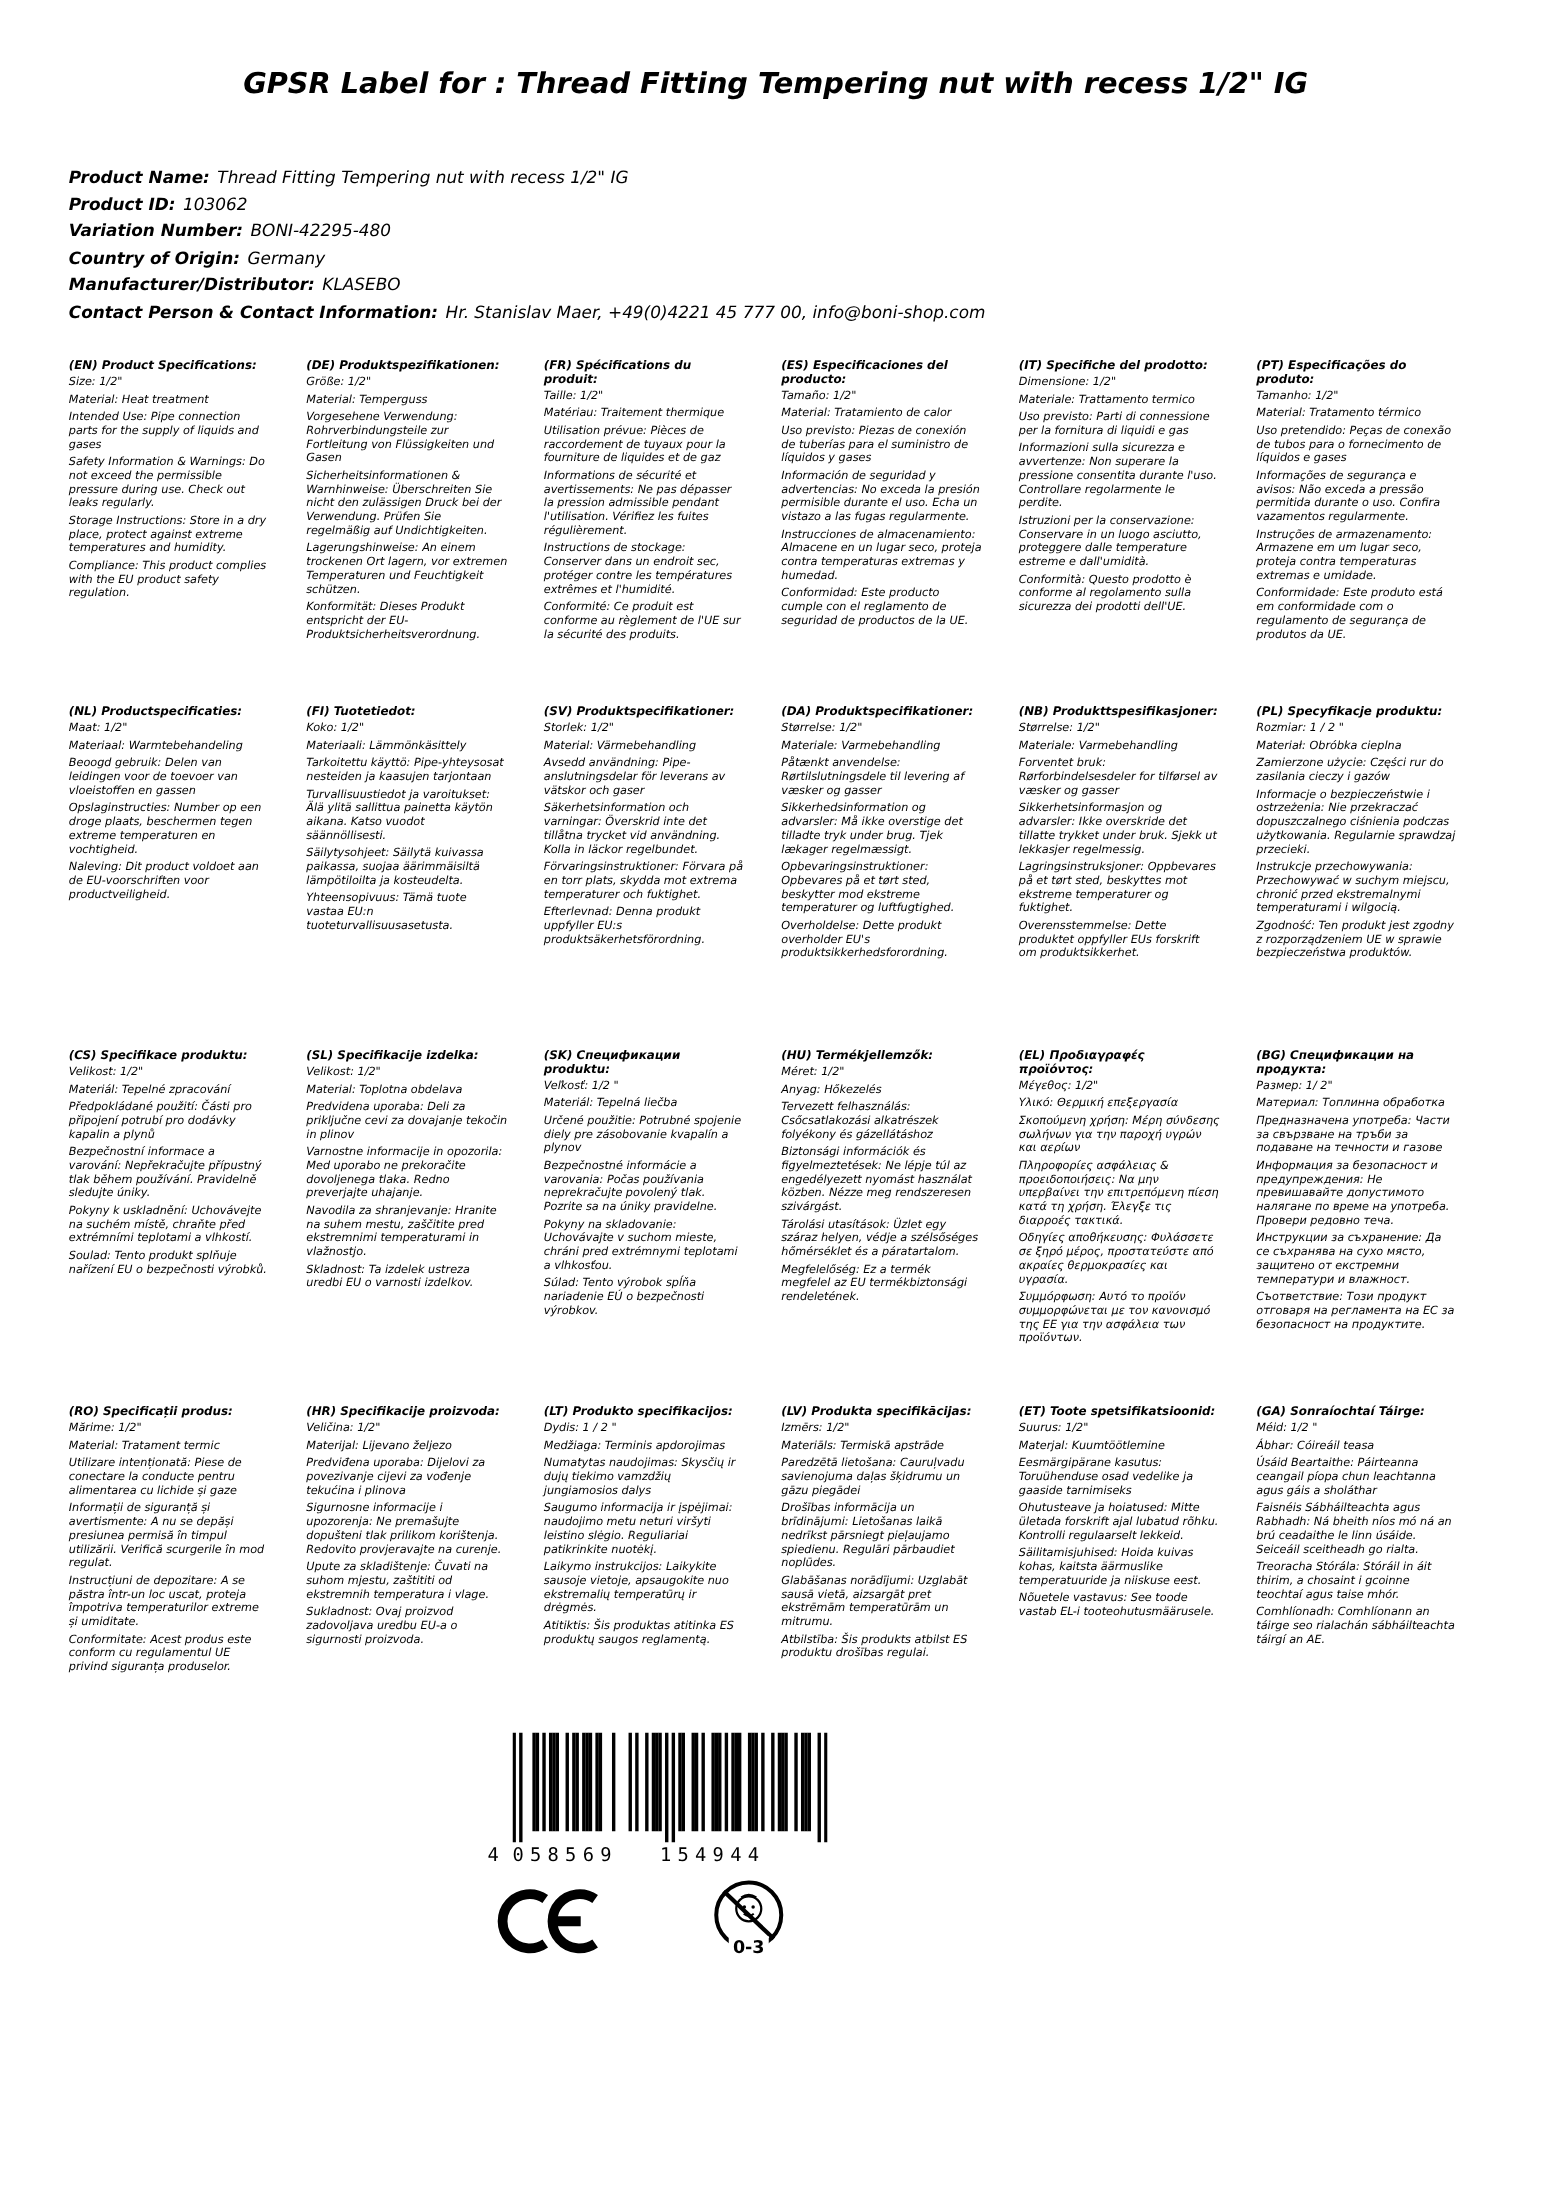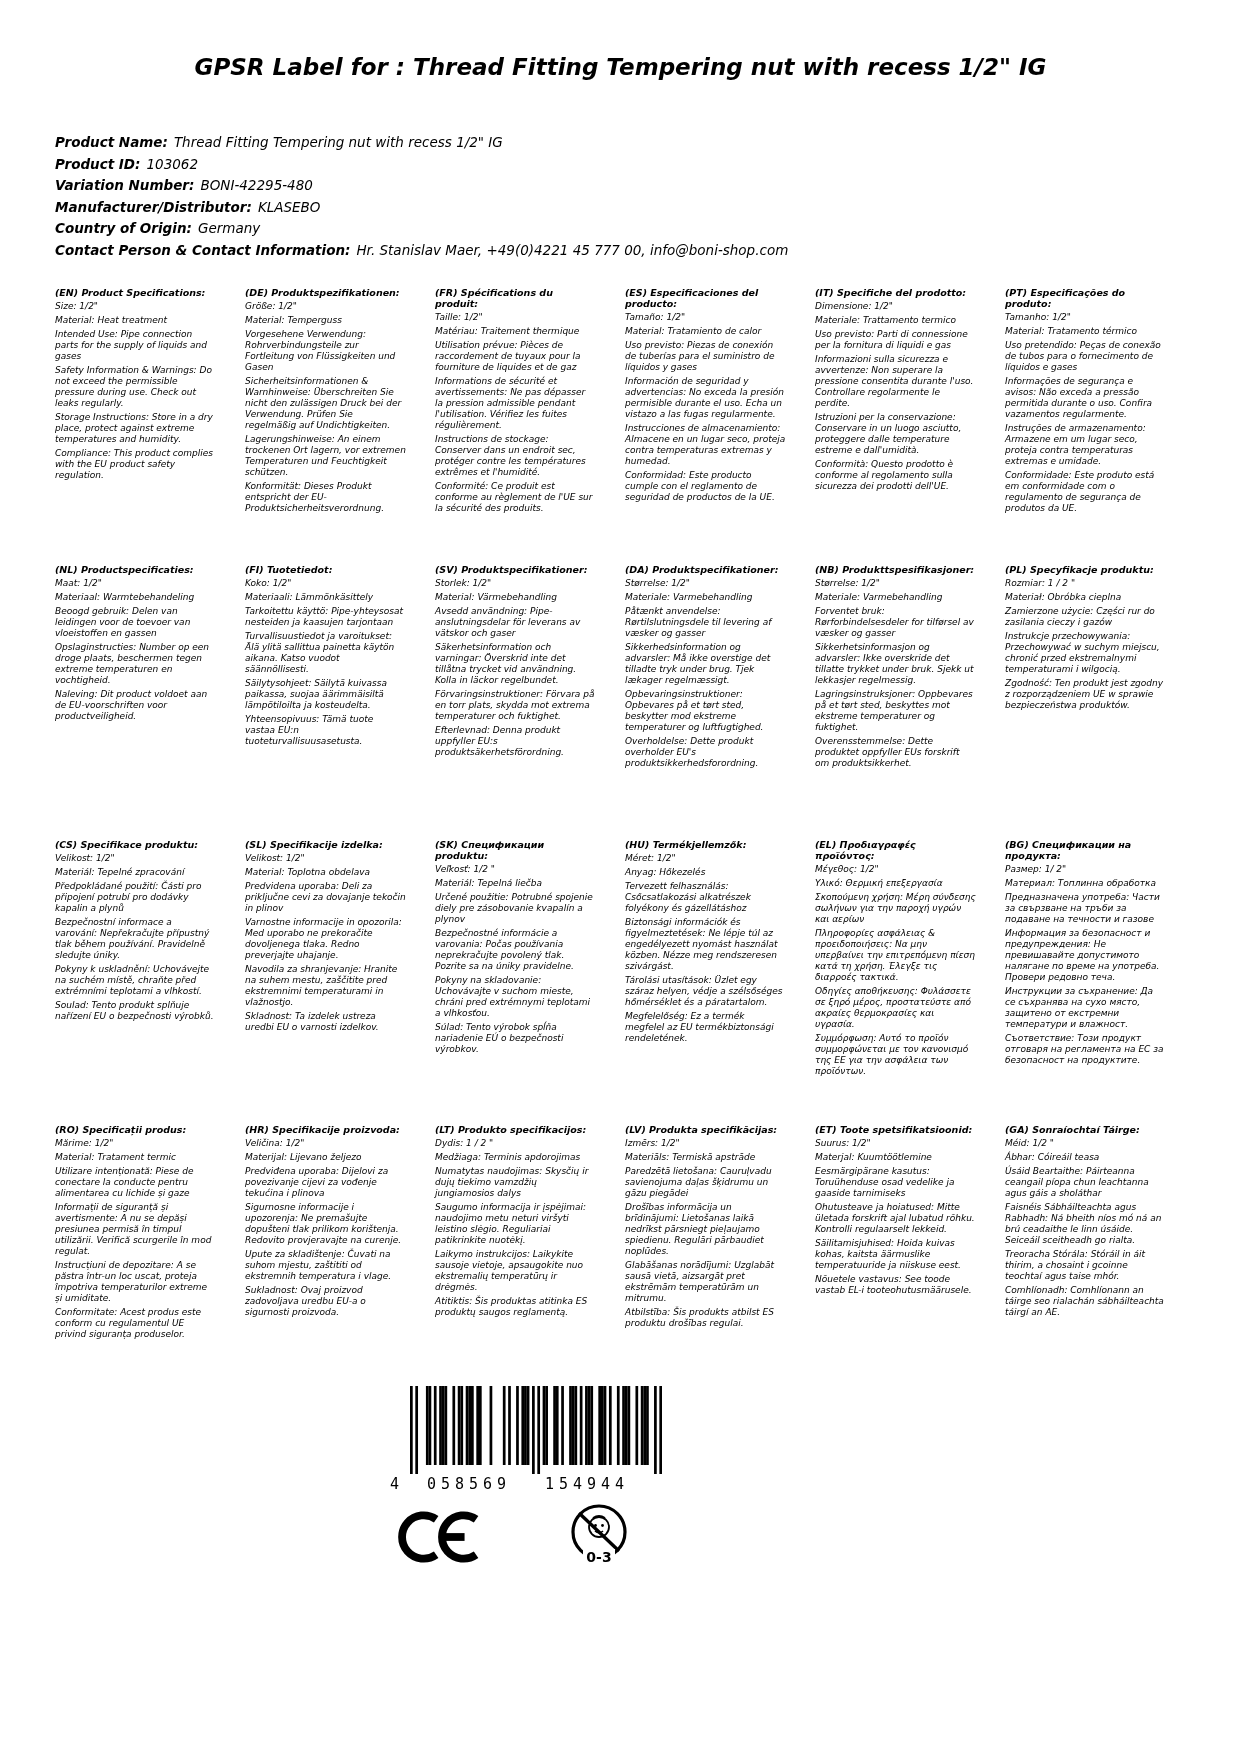--- a/index.html
+++ b/index.html
@@ -32,40 +32,40 @@
   .block p { margin-top:3px; }
 
   .bottom { position:absolute; left:390px; top:1386px; width:300px; }
   .barcode { position:relative; padding-left:20px; }
   .barcode-bars-svg { display:block; }
   .barcode-digits {
     display:flex; align-items:baseline; margin-top:1px;
     font-family:"DejaVu Sans Mono", monospace; font-size:15px;
   }
   .barcode-digits .system { width:20px; margin-left:-20px; }
-  .barcode-digits .group { width:118px; text-align:center; letter-spacing:5px; }
+  .barcode-digits .group { width:118px; text-align:left; letter-spacing:5px; }
 
   .marks-row { display:flex; align-items:flex-start; gap:78px; margin-top:16px; margin-left:6px;text-align:right; }
   .ce-mark-svg { display:block; }
   .age-warning-svg { display:block; margin-top:-8px; }
   .age-text { font-family:"DejaVu Sans", sans-serif; font-weight:bold; }
 </style>
 </head>
 <body>
 
 <div class="page">
 
   <div class="title">GPSR Label for : Thread Fitting Tempering nut with recess 1/2" IG</div>
 
   <div class="product-info">
     <div class="row"><span class="label">Product Name:</span><span class="value">Thread Fitting Tempering nut with recess 1/2" IG</span></div>
     <div class="row"><span class="label">Product ID:</span><span class="value">103062</span></div>
     <div class="row"><span class="label">Variation Number:</span><span class="value">BONI-42295-480</span></div>
+    <div class="row"><span class="label">Country of Origin:</span><span class="value">Germany</span></div>
     <div class="row"><span class="label">Manufacturer/Distributor:</span><span class="value">KLASEBO</span></div>
-    <div class="row"><span class="label">Country of Origin:</span><span class="value">Germany</span></div>
     <div class="row"><span class="label">Contact Person &amp; Contact Information:</span><span class="value">Hr. Stanislav Maer, +49(0)4221 45 777 00, info@boni-shop.com</span></div>
   </div>
 
   <div class="spec-grid">
       <div class="block">
         <h3>(EN) Product Specifications:</h3>
         <p>Size: 1/2"</p>
         <p>Material: Heat treatment</p>
         <p>Intended Use: Pipe connection parts for the supply of liquids and gases</p>
         <p>Safety Information &amp; Warnings: Do not exceed the permissible pressure during use. Check out leaks regularly.</p>
@@ -159,20 +159,21 @@
         <p>Forventet bruk: Rørforbindelsesdeler for tilførsel av væsker og gasser</p>
         <p>Sikkerhetsinformasjon og advarsler: Ikke overskride det tillatte trykket under bruk. Sjekk ut lekkasjer regelmessig.</p>
         <p>Lagringsinstruksjoner: Oppbevares på et tørt sted, beskyttes mot ekstreme temperaturer og fuktighet.</p>
         <p>Overensstemmelse: Dette produktet oppfyller EUs forskrift om produktsikkerhet.</p>
       </div>
       <div class="block">
         <h3>(PL) Specyfikacje produktu:</h3>
         <p>Rozmiar: 1 / 2 "</p>
         <p>Materiał: Obróbka cieplna</p>
         <p>Zamierzone użycie: Części rur do zasilania cieczy i gazów</p>
+        <p>Informacje o bezpieczeństwie i ostrzeżenia: Nie przekraczać dopuszczalnego ciśnienia podczas użytkowania. Regularnie sprawdzaj przecieki.</p>
         <p>Instrukcje przechowywania: Przechowywać w suchym miejscu, chronić przed ekstremalnymi temperaturami i wilgocią.</p>
         <p>Zgodność: Ten produkt jest zgodny z rozporządzeniem UE w sprawie bezpieczeństwa produktów.</p>
       </div>
       <div class="block">
         <h3>(CS) Specifikace produktu:</h3>
         <p>Velikost: 1/2"</p>
         <p>Materiál: Tepelné zpracování</p>
         <p>Předpokládané použití: Části pro připojení potrubí pro dodávky kapalin a plynů</p>
         <p>Bezpečnostní informace a varování: Nepřekračujte přípustný tlak během používání. Pravidelně sledujte úniky.</p>
         <p>Pokyny k uskladnění: Uchovávejte na suchém místě, chraňte před extrémními teplotami a vlhkostí.</p>

